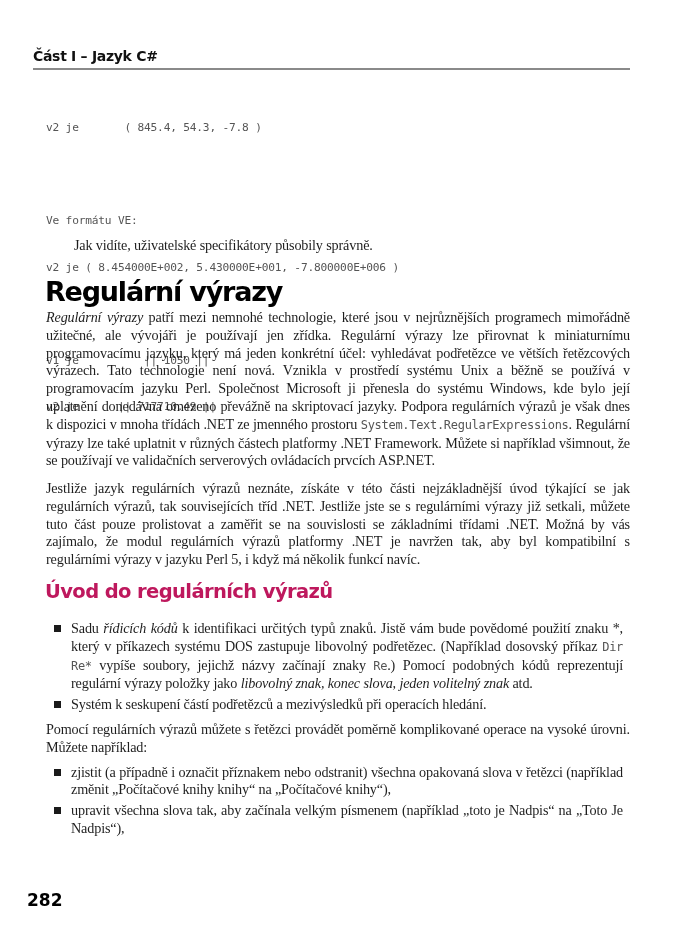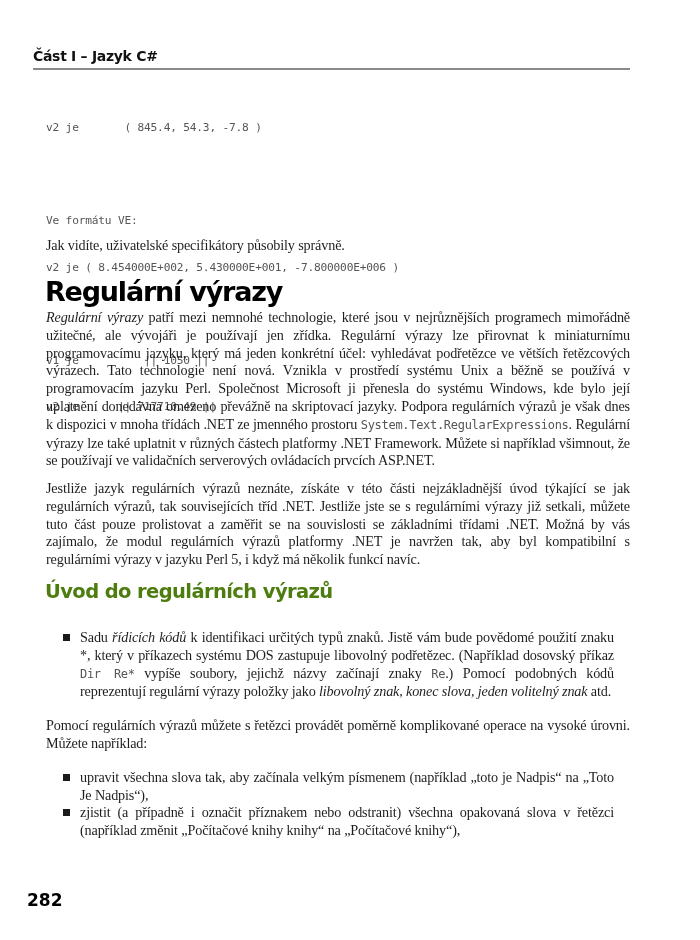--- a/index.html
+++ b/index.html
@@ -22,24 +22,24 @@
     }
     .body-text p { margin: 0; }
     .mono-inline { font-family: "DejaVu Sans Mono", monospace; font-size: 12px; color: #555; letter-spacing: -0.3px; }
     .h1 {
       position: absolute; left: 45px; top: 276px;
       font-family: "DejaVu Sans", sans-serif; font-weight: bold; font-size: 27px; color: #000;
       letter-spacing: -1.2px;
     }
     .h2 {
       position: absolute; left: 45px; top: 580px;
-      font-family: "DejaVu Sans", sans-serif; font-weight: bold; font-size: 19.5px; color: #4d7c0f;
+      font-family: "DejaVu Sans", sans-serif; font-weight: bold; font-size: 19.5px; color: #be185d;
       letter-spacing: -0.6px;
     }
-    ul.bullets { list-style: none; margin: 16px; padding: 0; }
+    ul.bullets { list-style: none; margin: 7px; padding: 0; }
     ul.bullets li { position: relative; padding-left: 18px; margin: 0; }
     ul.bullets li .sq {
       position: absolute; left: 1px; top: 5px; width: 7px; height: 7px; background: #1a1a1a;
     }
     .folio {
       position: absolute; left: 27px; top: 890px;
       font-family: "DejaVu Sans", sans-serif; font-weight: bold; font-size: 17px; color: #000; text-align: center;
     }
   </style>
 </head>
@@ -53,21 +53,21 @@
   <div class="code" style="top:89px;">
     <div>v2 je       ( 845.4, 54.3, -7.8 )</div>
     <div>​</div>
     <div>Ve formátu VE:</div>
     <div>v2 je ( 8.454000E+002, 5.430000E+001, -7.800000E+006 )</div>
     <div>​</div>
     <div>v1 je          || 1050 ||</div>
     <div>v2 je      || 717710.49 ||</div>
   </div>
 
-  <div class="body-text" style="top:237px;">
+  <div class="body-text" style="top:237px;margin-left:28px;">
     <p>Jak vidíte, uživatelské specifikátory působily správně.</p>
   </div>
 
   <div class="h1">Regulární výrazy</div>
 
   <div class="body-text" style="top:309px;">
     <p><em>Regulární výrazy</em><span> patří mezi nemnohé technologie, které jsou v nejrůznějších programech mimořádně užitečné, ale vývojáři je používají jen zřídka. Regulární výrazy lze přirovnat k miniaturnímu programovacímu jazyku, který má jeden konkrétní účel: vyhledávat podřetězce ve větších řetězcových výrazech. Tato technologie není nová. Vznikla v prostředí systému Unix a běžně se používá v programovacím jazyku Perl. Společnost Microsoft ji přenesla do systému Windows, kde bylo její uplatnění donedávna omezeno převážně na skriptovací jazyky. Podpora regulárních výrazů je však dnes k dispozici v mnoha třídách .NET ze jmenného prostoru </span><span class="mono-inline">System.Text.RegularExpressions</span><span>. Regulární výrazy lze také uplatnit v různých částech platformy .NET Framework. Můžete si například všimnout, že se používají ve validačních serverových ovládacích prvcích ASP.NET.</span></p>
   </div>
 
   <div class="body-text" style="top:480px;">
@@ -75,28 +75,32 @@
   </div>
 
   <div class="h2">Úvod do regulárních výrazů</div>
 
   <div class="body-text" style="top:613px;">
     <ul class="bullets">
       <li style="margin-bottom:3px;">
         <span class="sq"></span>
         <span>Sadu </span><em>řídicích kódů</em><span> k identifikaci určitých typů znaků. Jistě vám bude povědomé použití znaku *, který v příkazech systému DOS zastupuje libovolný podřetězec. (Například dosovský příkaz </span><span class="mono-inline">Dir Re*</span><span> vypíše soubory, jejichž názvy začínají znaky </span><span class="mono-inline">Re</span><span>.) Pomocí podobných kódů reprezentují regulární výrazy položky jako </span><em>libovolný znak, konec slova, jeden volitelný znak</em><span> atd.</span>
       </li>
+      <li>
+        <span class="sq"></span>
+        <span>Systém k seskupení částí podřetězců a mezivýsledků při operacích hledání.</span>
+      </li>
     </ul>
     <p style="margin-top:6px; margin-bottom:4px;">Pomocí regulárních výrazů můžete s řetězci provádět poměrně komplikované operace na vysoké úrovni. Můžete například:</p>
     <ul class="bullets">
+      <li style="margin-bottom:3px;">
+        <span class="sq"></span>
+        <span>zjistit (a případně i označit příznakem nebo odstranit) všechna opakovaná slova v řetězci (například změnit „Počítačové knihy knihy“ na „Počítačové knihy“),</span>
+      </li>
       <li>
         <span class="sq"></span>
         <span>upravit všechna slova tak, aby začínala velkým písmenem (například „toto je Nadpis“ na „Toto Je Nadpis“),</span>
-      </li>
-      <li style="margin-bottom:3px;">
-        <span class="sq"></span>
-        <span>zjistit (a případně i označit příznakem nebo odstranit) všechna opakovaná slova v řetězci (například změnit „Počítačové knihy knihy“ na „Počítačové knihy“),</span>
       </li>
     </ul>
   </div>
 
   <div class="folio">282</div>
 </div>
 
 </body></html>

